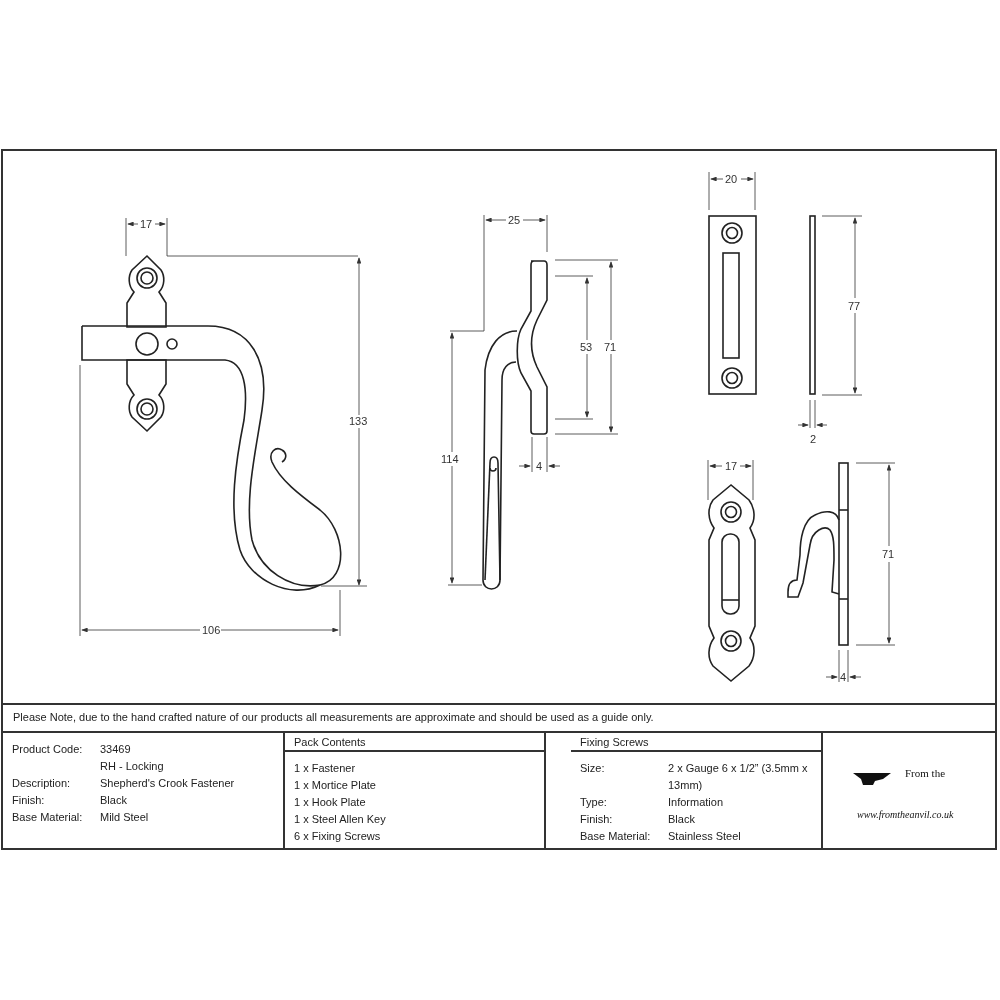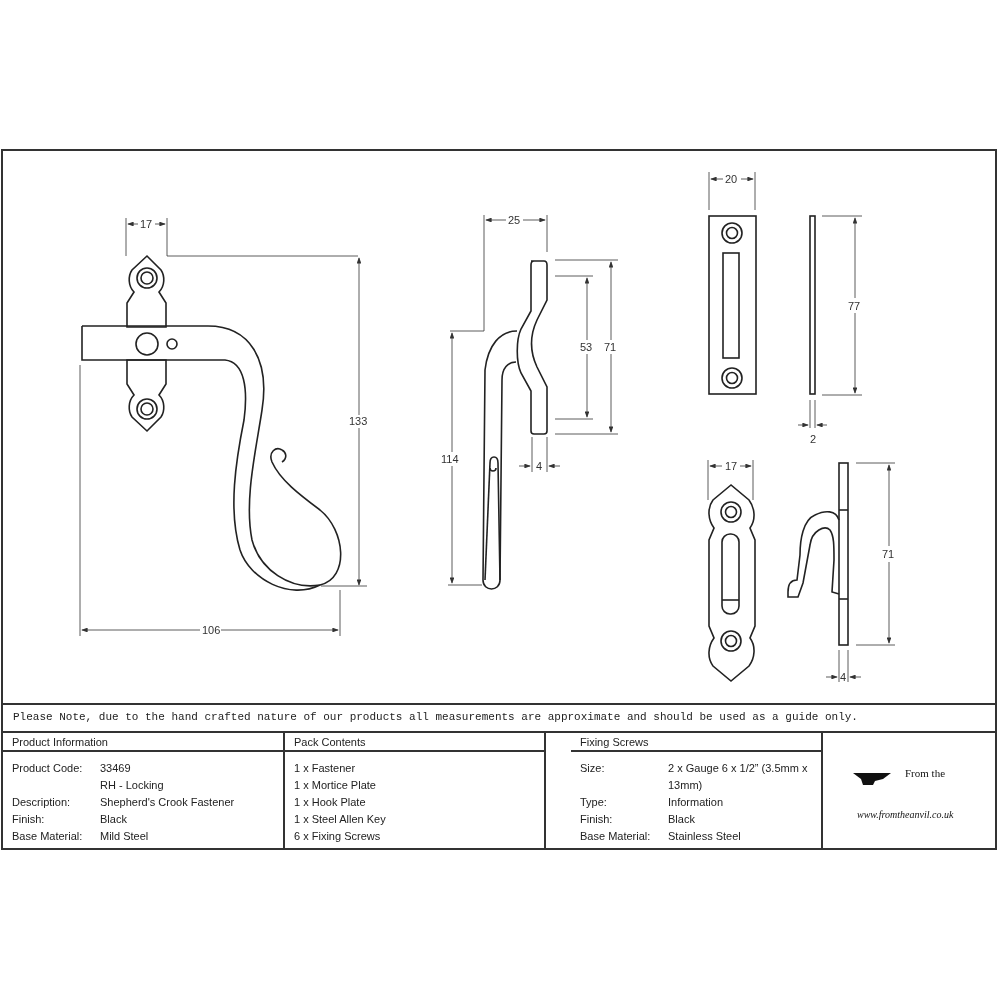--- a/index.html
+++ b/index.html
@@ -1,20 +1,20 @@
 <!DOCTYPE html>
 <html><head>
 <meta charset="utf-8">
 <style>
   html,body{margin:0;padding:0;background:#fff;}
   body{width:1000px;height:1000px;position:relative;overflow:hidden;font-family:"DejaVu Sans", sans-serif;color:#222;}
   .frame{position:absolute;left:1px;top:149px;width:996px;height:701px;border:2px solid #333;box-sizing:border-box;}
   svg.drawing{position:absolute;left:0;top:0;width:1000px;height:1000px;}
   .dim{font-family:"Liberation Sans", sans-serif;font-size:11px;fill:#333;}
-  .note{position:absolute;left:3px;top:703px;width:994px;height:28px;border-top:2px solid #333;box-sizing:border-box;font-family:Liberation Mono, monospace;font-size:11px;padding:6px 0 0 10px;}
+  .note{position:absolute;left:3px;top:703px;width:994px;height:28px;border-top:2px solid #333;box-sizing:border-box;font-family:Liberation Sans, sans-serif;font-size:11px;padding:6px 0 0 10px;}
   .table{position:absolute;left:3px;top:731px;width:994px;height:119px;border-top:2px solid #333;box-sizing:border-box;font-family:"Liberation Sans", sans-serif;font-size:11px;}
   .col{position:absolute;top:0;height:117px;box-sizing:border-box;}
   .col .hd{height:19px;border-bottom:2px solid #333;padding:3px 0 0 9px;box-sizing:border-box;}
   .col .bd{padding:8px 0 0 9px;line-height:17px;}
   .c1{left:0;width:282px;border-right:2px solid #333;}
   .c2{left:282px;width:261px;border-right:2px solid #333;}
   .c3{left:543px;width:277px;border-right:2px solid #333;padding-left:25px;}
   .c4{left:820px;width:174px;}
   .row{display:flex;}
   .row .k{width:88px;flex:none;}
@@ -183,21 +183,20 @@
     <text class="dim" x="725" y="470">17</text>
     <text class="dim" x="882" y="558">71</text>
     <text class="dim" x="840" y="681">4</text>
   </g>
 </svg>
 
 <div class="note">Please Note, due to the hand crafted nature of our products all measurements are approximate and should be used as a guide only.</div>
 
 <div class="table">
   <div class="col c1">
-    <div class="hd">Product Information</div>
     <div class="bd">
       <div class="row">
           <span class="k">Product Code:</span>
           <span>33469</span>
         </div>
       <div class="row">
           <span class="k"></span>
           <span>RH - Locking</span>
         </div>
       <div class="row">

